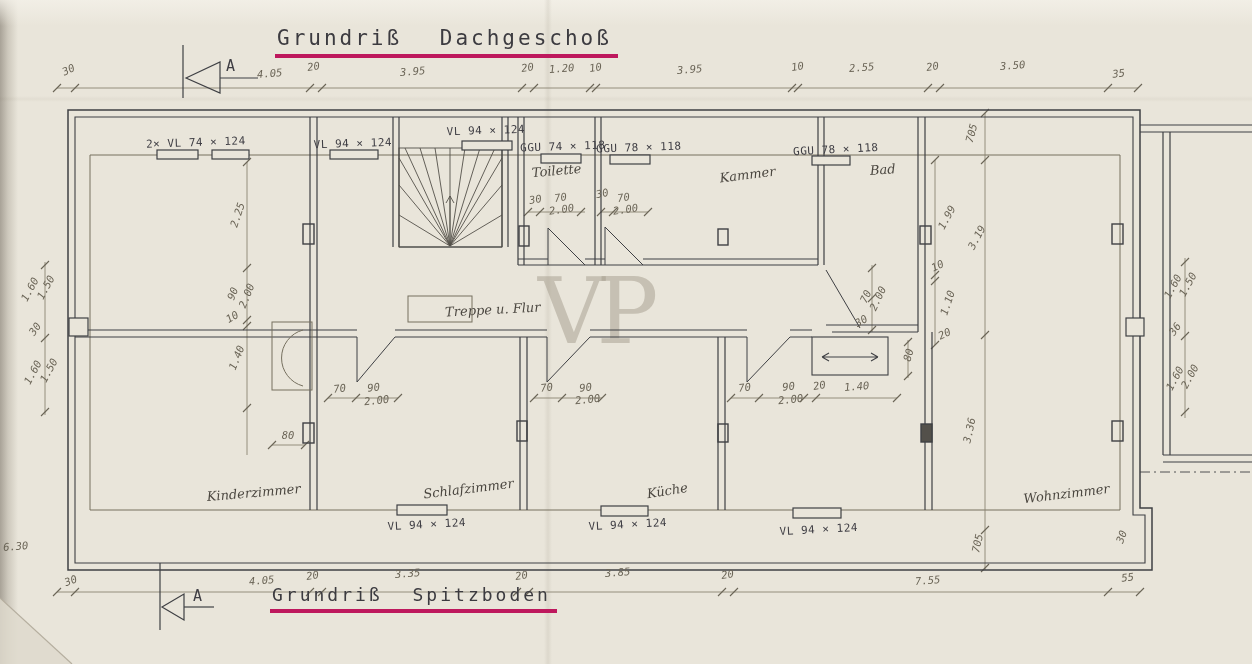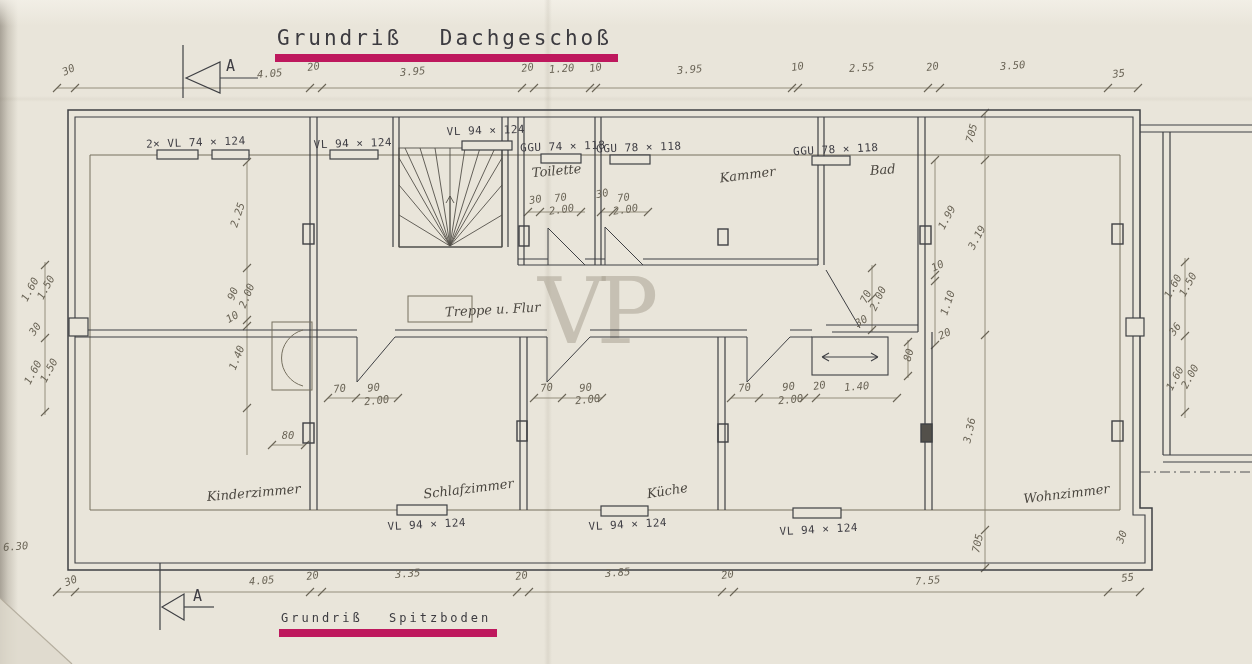--- a/index.html
+++ b/index.html
@@ -7,24 +7,24 @@
         background:#e9e5da;
         font-family:"DejaVu Sans Mono",monospace;}
   .shade-left{position:absolute;left:0;top:0;width:18px;height:664px;
         background:linear-gradient(90deg,#a8a297 0,#cdc8bc 8px,rgba(233,229,218,0) 18px);}
   .shade-top{position:absolute;left:0;top:0;width:1252px;height:26px;
         background:linear-gradient(180deg,rgba(244,241,233,.8),rgba(244,241,233,0));}
   .crease-v{position:absolute;left:544px;top:0;width:8px;height:664px;
         background:linear-gradient(90deg,rgba(110,100,80,0) 0,rgba(110,100,80,.10) 50%,rgba(110,100,80,0) 100%);}
   .crease-h{position:absolute;left:0;top:96px;width:1252px;height:6px;
         background:linear-gradient(180deg,rgba(110,100,80,0),rgba(110,100,80,.06),rgba(110,100,80,0));}
-  .title{position:absolute;color:#3c3b40;border-bottom:8px solid #be185d;
+  .title{position:absolute;color:#3c3b40;border-bottom:4px solid #be185d;
         letter-spacing:3px;word-spacing:22px;padding:0 6px 4px 2px;white-space:nowrap;}
   .title-top{left:275px;top:26px;font-size:21px;}
-  .title-bottom{left:270px;top:611px;font-size:12px;word-spacing:16px;margin-left:9px;}
+  .title-bottom{left:270px;top:584px;font-size:18px;word-spacing:16px;}
   .watermark{position:absolute;left:538px;top:266px;font-family:"DejaVu Serif",serif;
         font-size:92px;color:rgba(163,155,139,.5);letter-spacing:-8px;line-height:1;}
   svg{position:absolute;left:0;top:0;}
   svg text{font-family:"DejaVu Sans Mono",monospace;}
   text.dim{font-size:10.5px;font-style:italic;fill:#6b6557;text-anchor:middle;}
   text.room{font-size:13px;font-style:italic;font-family:"DejaVu Serif",serif;fill:#4b4740;text-anchor:middle;}
   text.win{font-size:11px;fill:#3f3e44;text-anchor:middle;letter-spacing:.5px;}
   text.marker{font-size:15px;fill:#3f3e44;text-anchor:start;}
 </style>
 </head>

